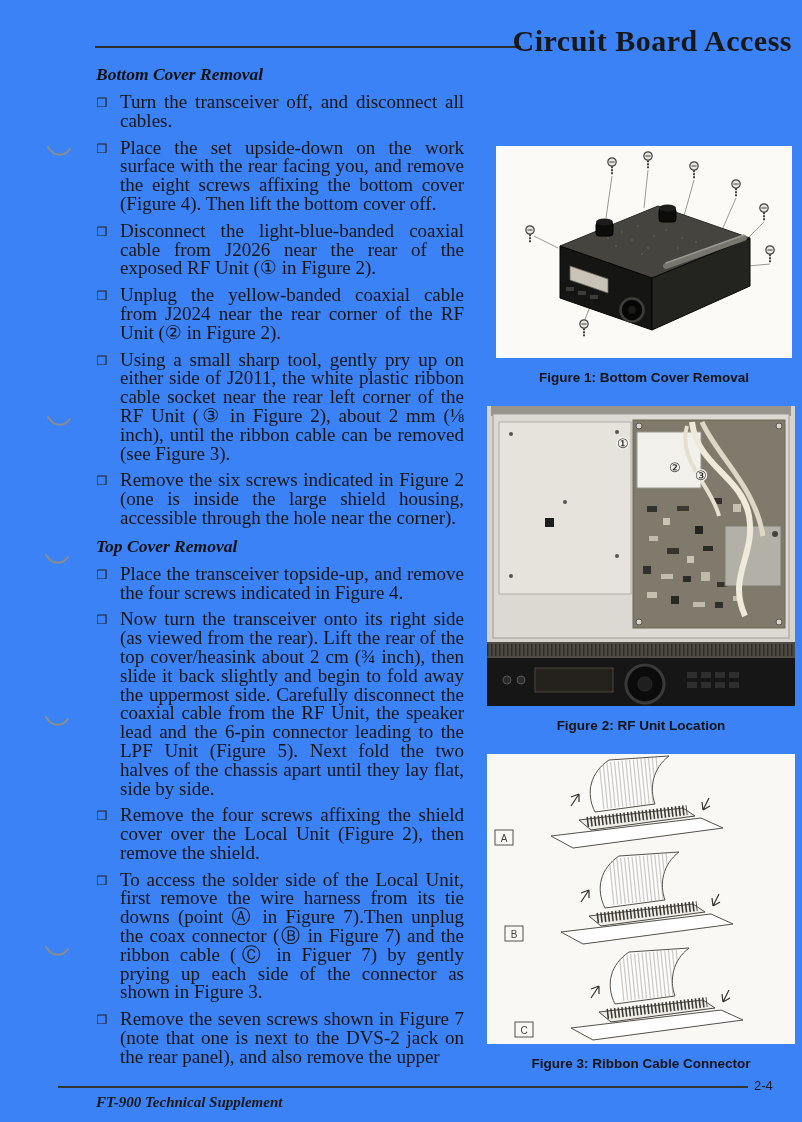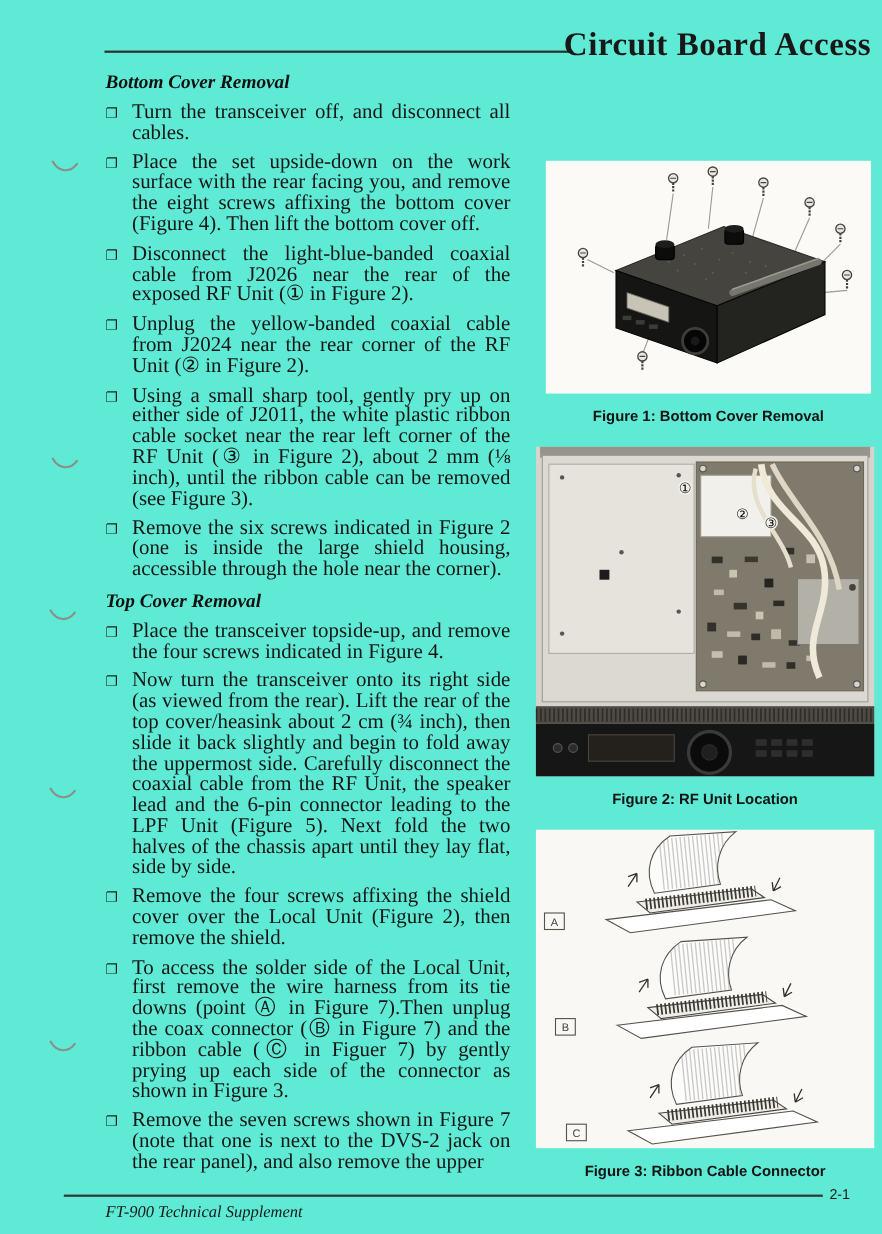--- a/index.html
+++ b/index.html
@@ -1,19 +1,19 @@
 <!DOCTYPE html>
 <html lang="en"><head>
 <meta charset="utf-8">
 <style>
   * { margin:0; padding:0; box-sizing:border-box; }
   html,body { background:#f6f4ef; }
   .page {
     position:relative; width:802px; height:1122px;
-    background:#5eead4; overflow:hidden;
+    background:#3b82f6; overflow:hidden;
     font-family:"Liberation Serif", serif; color:#161616;
   }
   
   .header-rule {
     position:absolute; left:95px; top:46px; width:426px; height:2px;
     background:#2e2e2c;
   }
   .page-title {
     position:absolute; left:500px; top:24px; width:292px;
     text-align:right; font-weight:700; font-size:30px; letter-spacing:.5px;
@@ -50,21 +50,21 @@
   .footer-rule {
     position:absolute; left:58px; top:1086px; width:690px; height:2px;
     background:#343434;
   }
   .page-num {
     position:absolute; left:754px; top:1078px;
     font-family:"Liberation Sans", sans-serif; font-size:13px; color:#1d1d1d;
   }
   .footer-left {
     position:absolute; left:96px; top:1094px;
-    font-style:italic; font-weight:400; font-size:15px; color:#181818;
+    font-style:italic; font-weight:700; font-size:15px; color:#181818;
   }
   
   .bmark { position:absolute; }
 </style>
 </head>
 <body>
 
 <div class="page">
 
   <div class="header-rule"></div>
@@ -337,16 +337,16 @@
         <rect x="18" y="172" width="18" height="15" fill="none" stroke="#55514b"></rect>
         <text x="27" y="183.5" text-anchor="middle">B</text>
         <rect x="28" y="268" width="18" height="15" fill="none" stroke="#55514b"></rect>
         <text x="37" y="279.5" text-anchor="middle">C</text>
       </g>
     </svg>
     <div class="caption">Figure 3: Ribbon Cable Connector</div>
   </div>
 
   <div class="footer-rule"></div>
-  <div class="page-num">2-1</div>
+  <div class="page-num">2-4</div>
   <div class="footer-left">FT-900  Technical Supplement</div>
 
 </div>
 
 </body></html>

